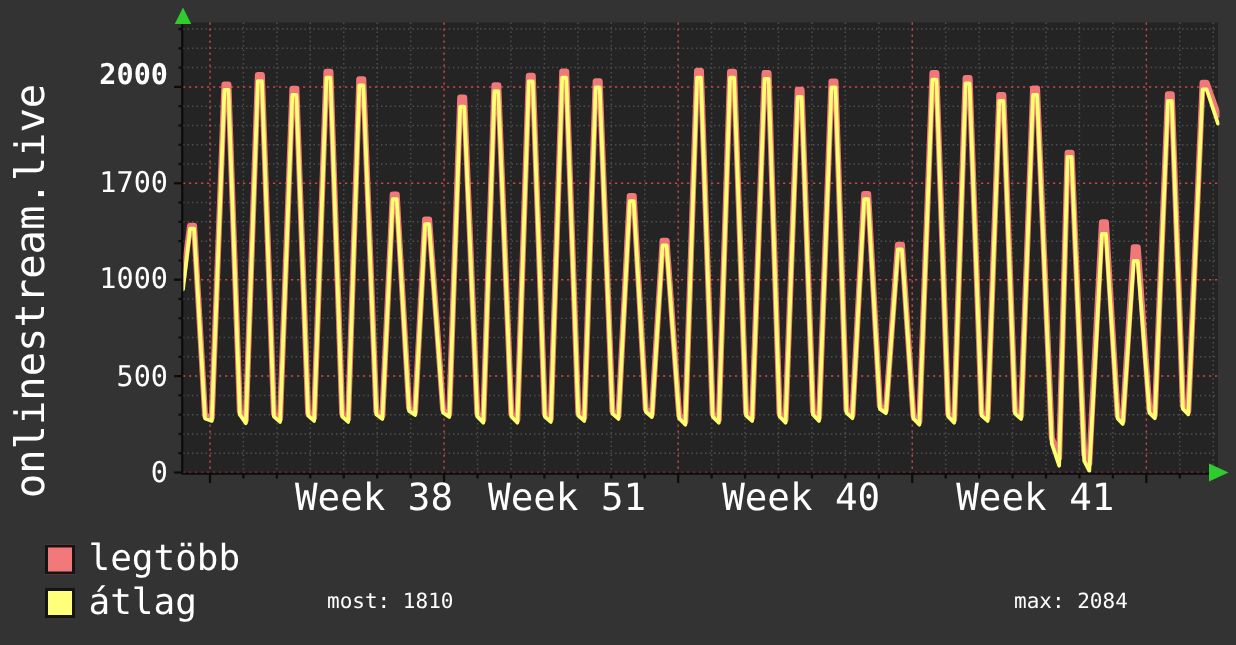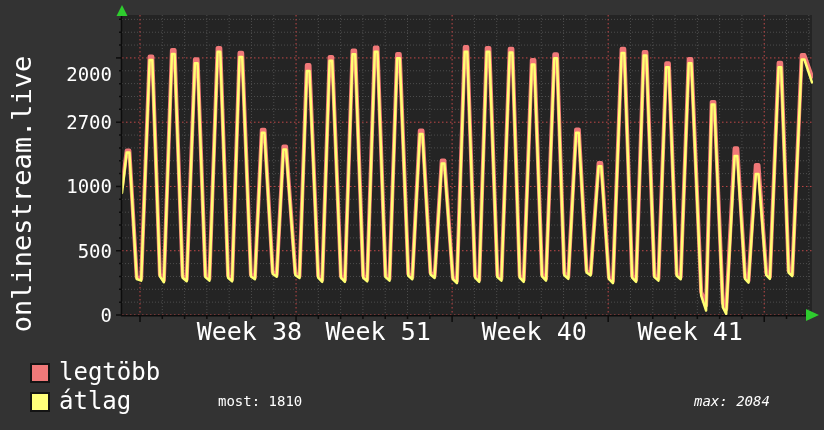--- a/index.html
+++ b/index.html
@@ -161,31 +161,31 @@
       <line x1="786.5179321486269" x2="786.5179321486269" y1="316" y2="319" stroke="#0c0c0c" stroke-width="1.5"></line>
       <line x1="808.8119547657511" x2="808.8119547657511" y1="316" y2="319" stroke="#0c0c0c" stroke-width="1.5"></line>
       <polygon points="116.5,16 127.5,16 122,5" fill="#2ecc2e"></polygon>
       <polygon points="806,309 806,321 819,315" fill="#2ecc2e"></polygon>
     </svg>
 
   <div id="ytick-container">
       <span class="ytick" style="top: 304px;">0</span>
       <span class="ytick" style="top: 239.733px;">500</span>
       <span class="ytick" style="top: 175.465px;">1000</span>
-      <span class="ytick" style="top: 111.198px;">2700</span>
-      <span class="ytick" style="top: 63px;">2000</span>
+      <span class="ytick" style="top: 111.198px;">1700</span>
+      <span class="ytick" style="top: 39px; font-weight: bold;">2000</span>
     </div>
   <div id="xweek-container">
       <span class="xweek" style="left: 222.02px; text-align: right;">Week 38</span>
       <span class="xweek" style="left: 378.079px;">Week 51</span>
       <span class="xweek" style="left: 534.137px;">Week 40</span>
       <span class="xweek" style="left: 690.195px;">Week 41</span>
     </div>
 
   <div class="legend-swatch" style="left: 30px; top: 363px; background: rgb(241, 121, 121);"></div>
   <span class="legend-label" style="left:59px;top:361px;">legtöbb</span>
 
   <div class="legend-swatch" style="left: 30px; top: 392px; background: rgb(255, 255, 122);"></div>
   <span class="legend-label" style="left:59px;top:390px;">átlag</span>
 
   <span class="stat" style="left:218px;top:390px;">most: 1810</span>
-  <span class="stat" style="left:694px;top:390px;font-style:italic;">max: 2084</span>
+  <span class="stat" style="left:676px;top:390px;">max: 2084</span>
 </div>
 
 </body></html>

